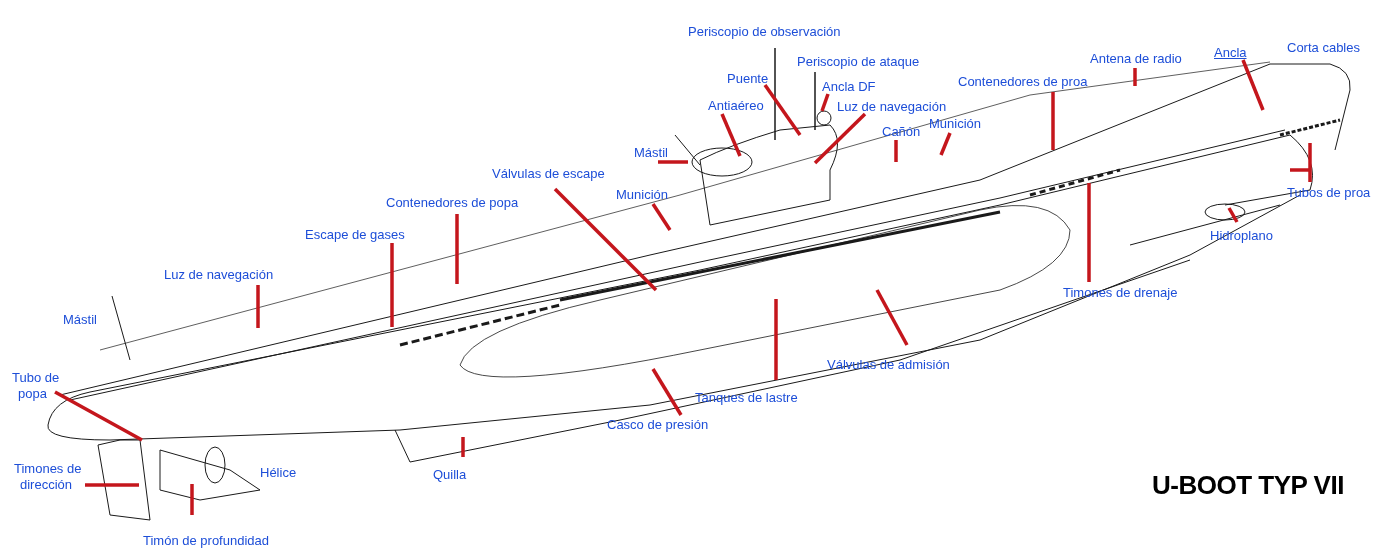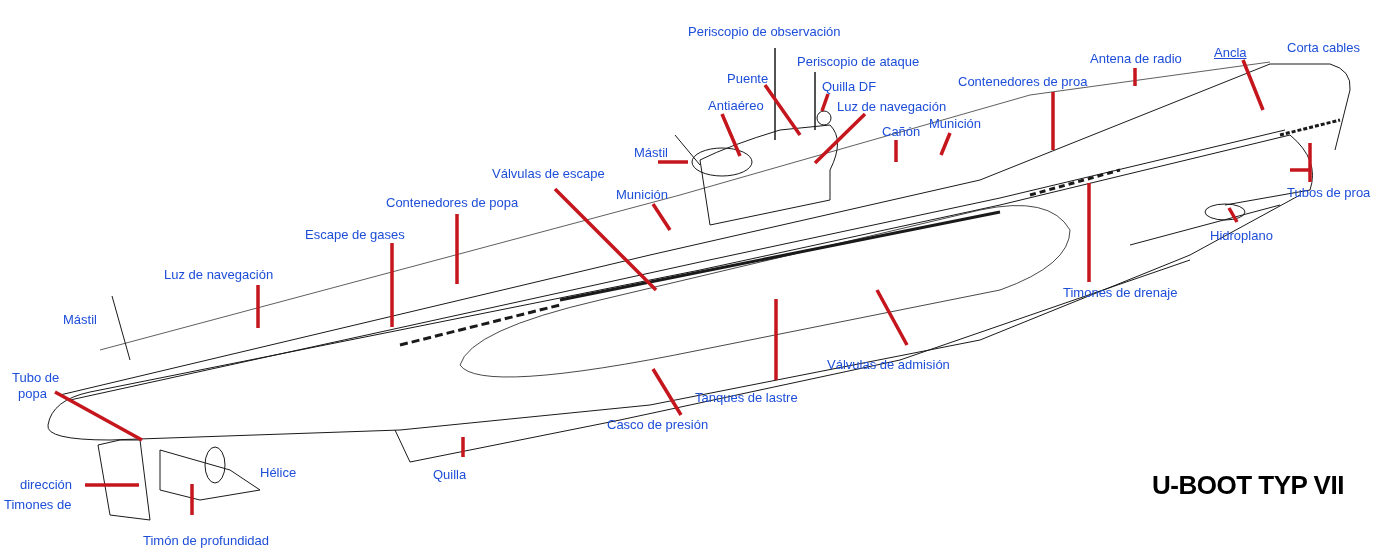--- a/index.html
+++ b/index.html
@@ -77,42 +77,42 @@
     <line x1="463" y1="437" x2="463" y2="457"></line>
     <line x1="877" y1="290" x2="907" y2="345"></line>
     <line x1="776" y1="299" x2="776" y2="380"></line>
     <line x1="653" y1="369" x2="681" y2="415"></line>
   </g>
 </svg>
 
 <div class="lbl" style="left:688px;top:24px;">Periscopio de observación</div>
 <div class="lbl" style="left:797px;top:54px;">Periscopio de ataque</div>
 <div class="lbl" style="left:727px;top:71px;">Puente</div>
-<div class="lbl" style="left:822px;top:79px;">Quilla DF</div>
+<div class="lbl" style="left:822px;top:79px;">Ancla DF</div>
 <div class="lbl" style="left:708px;top:98px;">Antiaéreo</div>
 <div class="lbl" style="left:837px;top:99px;">Luz de navegación</div>
 <div class="lbl" style="left:882px;top:124px;">Cañón</div>
 <div class="lbl" style="left:929px;top:116px;">Munición</div>
 <div class="lbl" style="left:958px;top:74px;">Contenedores de proa</div>
 <div class="lbl" style="left:1090px;top:51px;">Antena de radio</div>
 <div class="lbl" style="left:1214px;top:45px;text-decoration:underline;">Ancla</div>
 <div class="lbl" style="left:1287px;top:40px;">Corta cables</div>
 <div class="lbl" style="left:1287px;top:185px;">Tubos de proa</div>
 <div class="lbl" style="left:1210px;top:228px;">Hidroplano</div>
 <div class="lbl" style="left:1063px;top:285px;">Timones de drenaje</div>
 <div class="lbl" style="left:634px;top:145px;">Mástil</div>
 <div class="lbl" style="left:492px;top:166px;">Válvulas de escape</div>
 <div class="lbl" style="left:616px;top:187px;">Munición</div>
 <div class="lbl" style="left:386px;top:195px;">Contenedores de popa</div>
 <div class="lbl" style="left:305px;top:227px;">Escape de gases</div>
 <div class="lbl" style="left:164px;top:267px;">Luz de navegación</div>
 <div class="lbl" style="left:63px;top:312px;">Mástil</div>
 <div class="lbl" style="left:12px;top:370px;">Tubo de</div>
 <div class="lbl" style="left:18px;top:386px;">popa</div>
-<div class="lbl" style="left:4px;top:461px;margin-top:36px;">Timones de</div>
+<div class="lbl" style="left:14px;top:461px;">Timones de</div>
 <div class="lbl" style="left:20px;top:477px;">dirección</div>
 <div class="lbl" style="left:260px;top:465px;">Hélice</div>
 <div class="lbl" style="left:143px;top:533px;">Timón de profundidad</div>
 <div class="lbl" style="left:433px;top:467px;">Quilla</div>
 <div class="lbl" style="left:827px;top:357px;">Válvulas de admisión</div>
 <div class="lbl" style="left:695px;top:390px;">Tanques de lastre</div>
 <div class="lbl" style="left:607px;top:417px;">Casco de presión</div>
 
 <div class="title">U-BOOT TYP VII</div>
 

